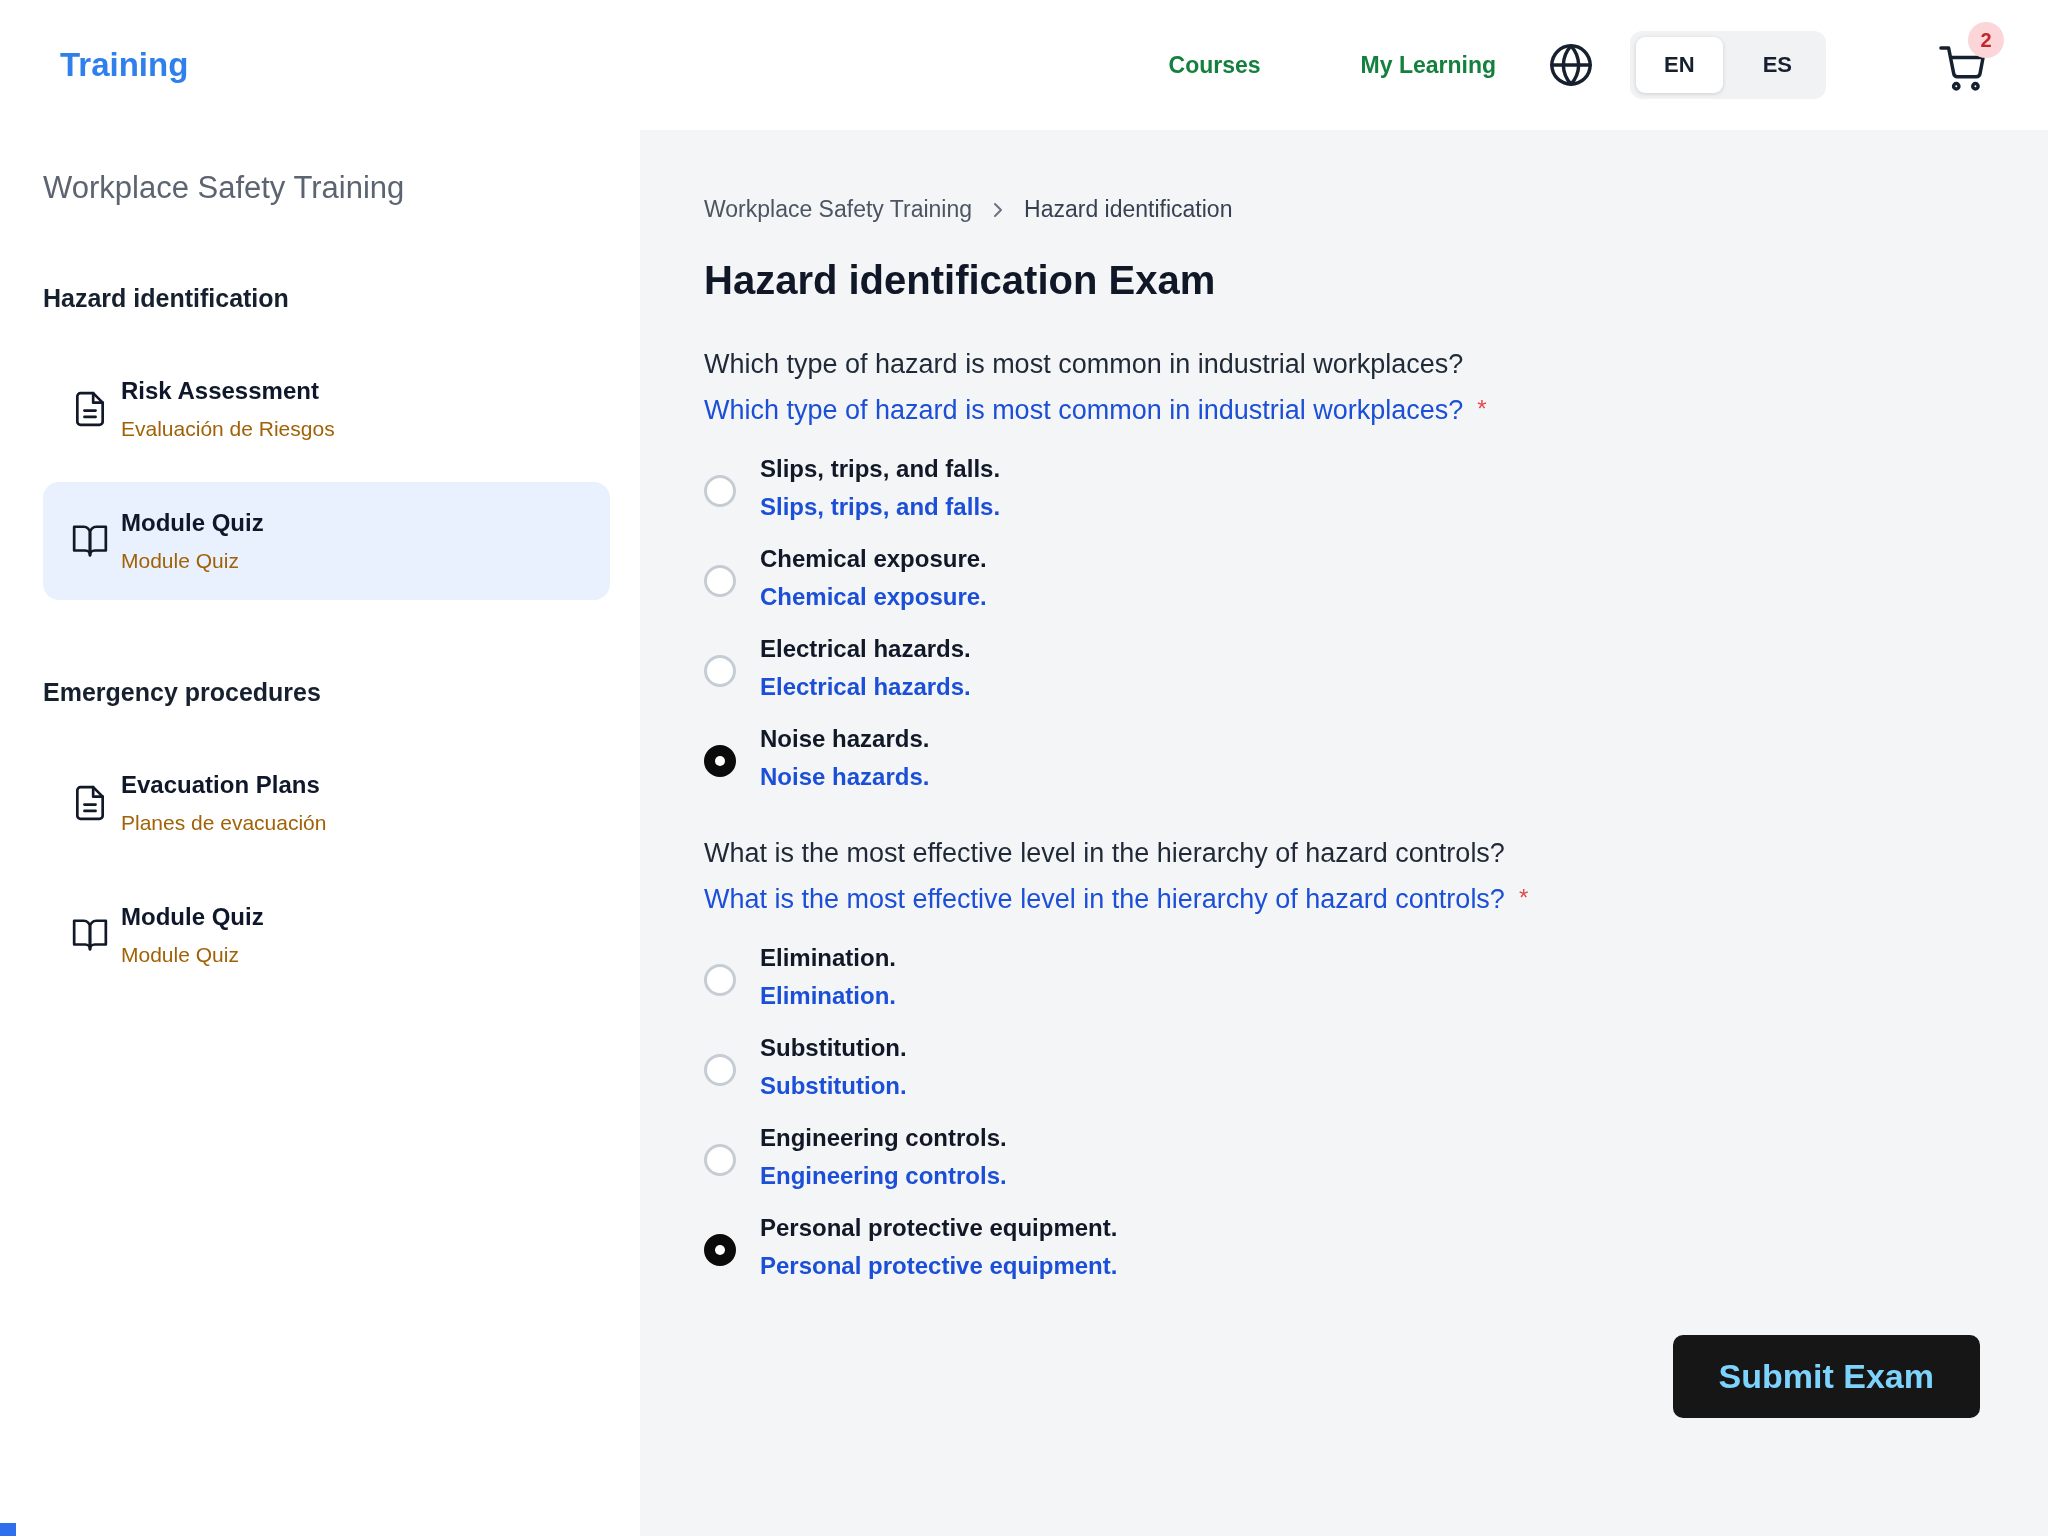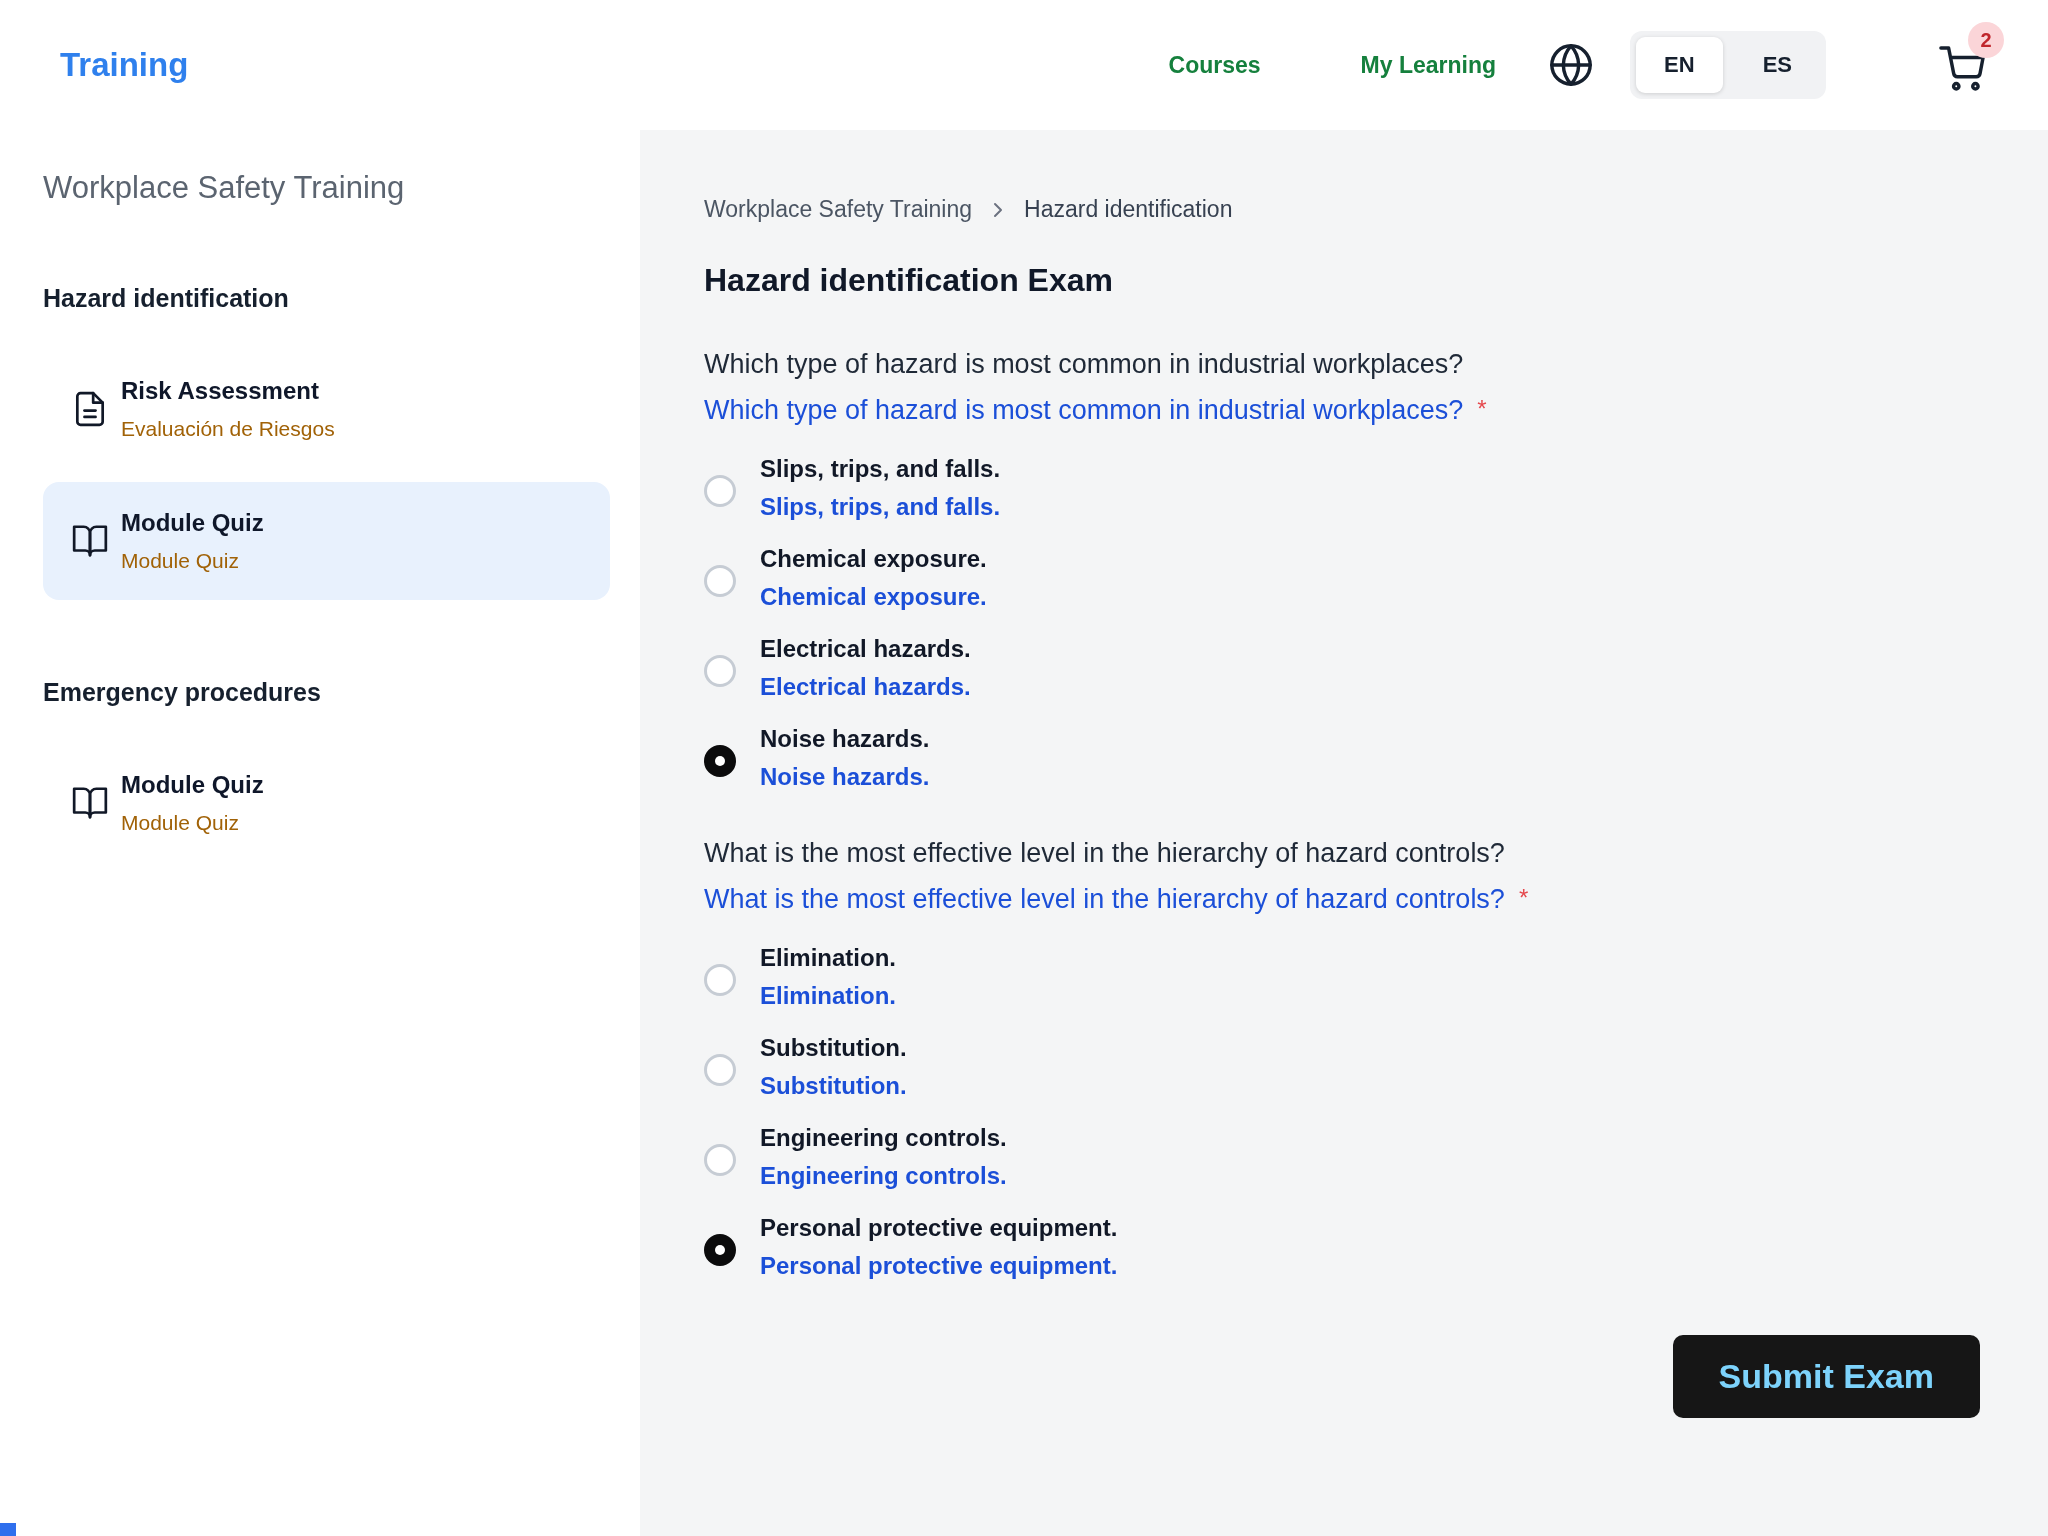--- a/index.html
+++ b/index.html
@@ -58,21 +58,21 @@
   .side-item-title { font-size:24px; font-weight:700; color:#0f172a; line-height:30px; margin-bottom:10px; }
   .side-item-sub { font-size:21px; font-weight:400; color:#a16207; line-height:26px; }
 
   
   .content { flex:1; background:#f4f5f6; padding:66px 68px 0 64px; position:relative; }
   .breadcrumb { display:flex; align-items:center; font-size:23px; color:#4b5563; }
   .crumb { cursor:pointer; }
   .crumb.current { cursor:default; color:#374151; }
   .chev { width:24px; height:24px; margin:0 14px; display:inline-flex; }
   .chev svg { width:100%; height:100%; }
-  .page-title { font-size:32px; font-weight:700; color:#101828; line-height:46px; margin:34px 0 0 0; }
+  .page-title { font-size:40px; font-weight:700; color:#101828; line-height:46px; margin:34px 0 0 0; }
 
   .question { margin-top:44px; }
   .q-primary { font-size:27px; font-weight:400; color:#1f2937; line-height:34px; margin:0 0 12px 0; }
   .q-secondary { font-size:27px; font-weight:400; color:#1b4fd8; line-height:34px; margin:0 0 26px 0; }
   .req { color:#e5484d; margin-left:14px; font-size:24px; position:relative; top:-2px; }
 
   .option { display:flex; align-items:center; gap:24px; margin-bottom:22px; cursor:pointer; }
   .radio {
     width:32px; height:32px; border-radius:50%; border:3px solid #c6ccd4; background:#fff;
     flex:none; margin-top:6px; position:relative;
@@ -153,20 +153,34 @@
           </span>
           <span class="side-text">
             <span class="side-item-title">Module Quiz</span>
             <span class="side-item-sub">Module Quiz</span>
           </span>
         </div>
         <div class="side-heading">Emergency procedures</div>
         <div class="side-item">
           <span class="side-icon">
             <svg viewBox="0 0 24 24" fill="none" stroke="#111827" stroke-width="1.7" stroke-linecap="round" stroke-linejoin="round">
+              <path d="M14 2H6a2 2 0 0 0-2 2v16a2 2 0 0 0 2 2h12a2 2 0 0 0 2-2V8z"></path>
+              <polyline points="14 2 14 8 20 8"></polyline>
+              <line x1="8.5" y1="13" x2="15.5" y2="13"></line>
+              <line x1="8.5" y1="17" x2="15.5" y2="17"></line>
+            </svg>
+          </span>
+          <span class="side-text">
+            <span class="side-item-title">Evacuation Plans</span>
+            <span class="side-item-sub">Planes de evacuación</span>
+          </span>
+        </div>
+        <div class="side-item">
+          <span class="side-icon">
+            <svg viewBox="0 0 24 24" fill="none" stroke="#111827" stroke-width="1.7" stroke-linecap="round" stroke-linejoin="round">
               <path d="M2 3h6a4 4 0 0 1 4 4v14a3 3 0 0 0-3-3H2z"></path>
               <path d="M22 3h-6a4 4 0 0 0-4 4v14a3 3 0 0 1 3-3h7z"></path>
             </svg>
           </span>
           <span class="side-text">
             <span class="side-item-title">Module Quiz</span>
             <span class="side-item-sub">Module Quiz</span>
           </span>
         </div>
       </div>

